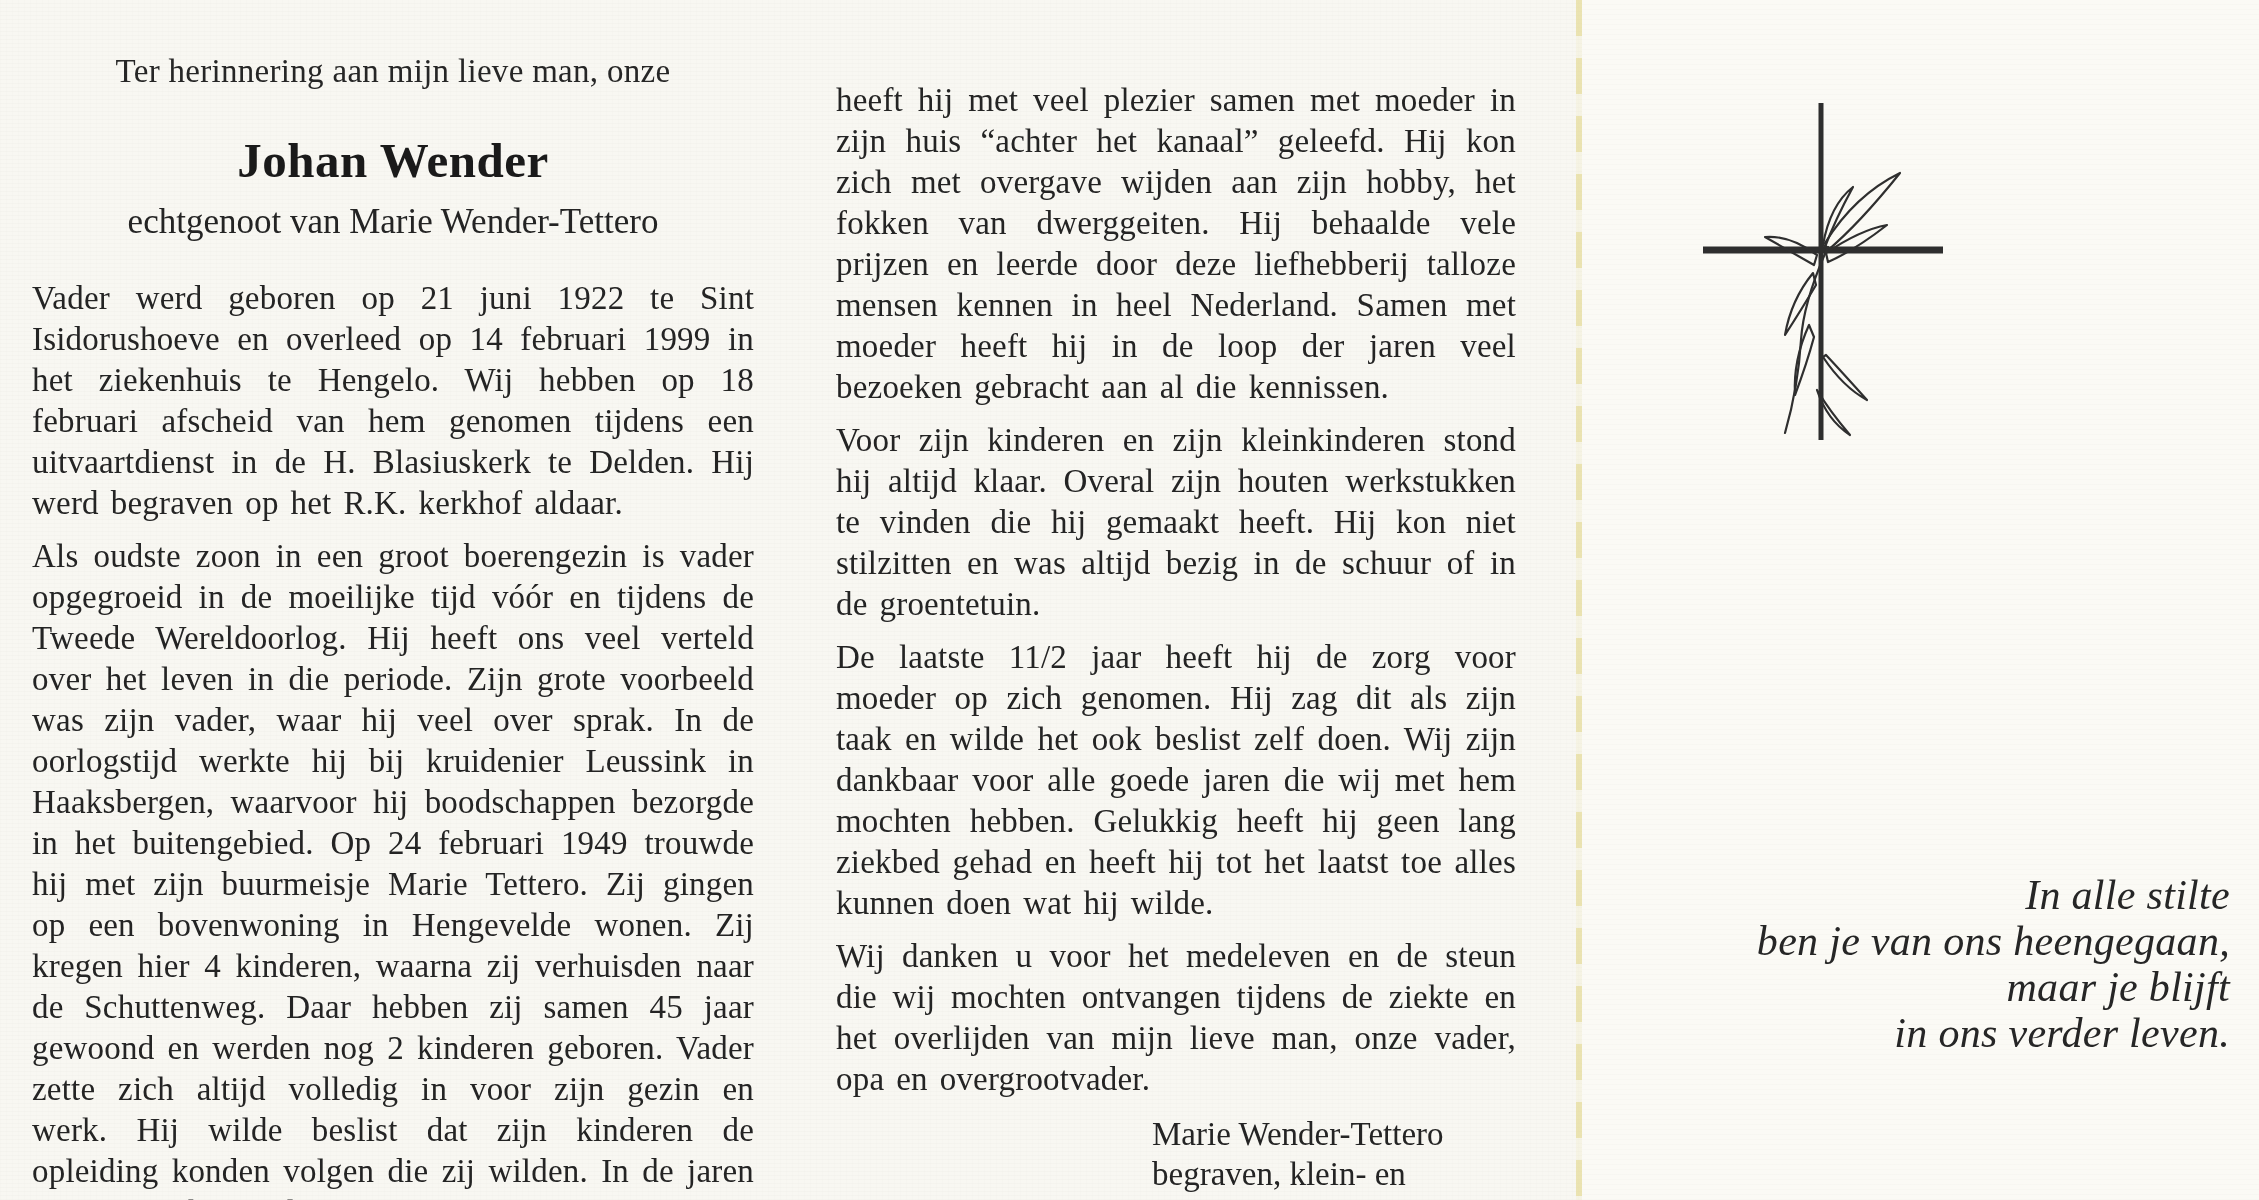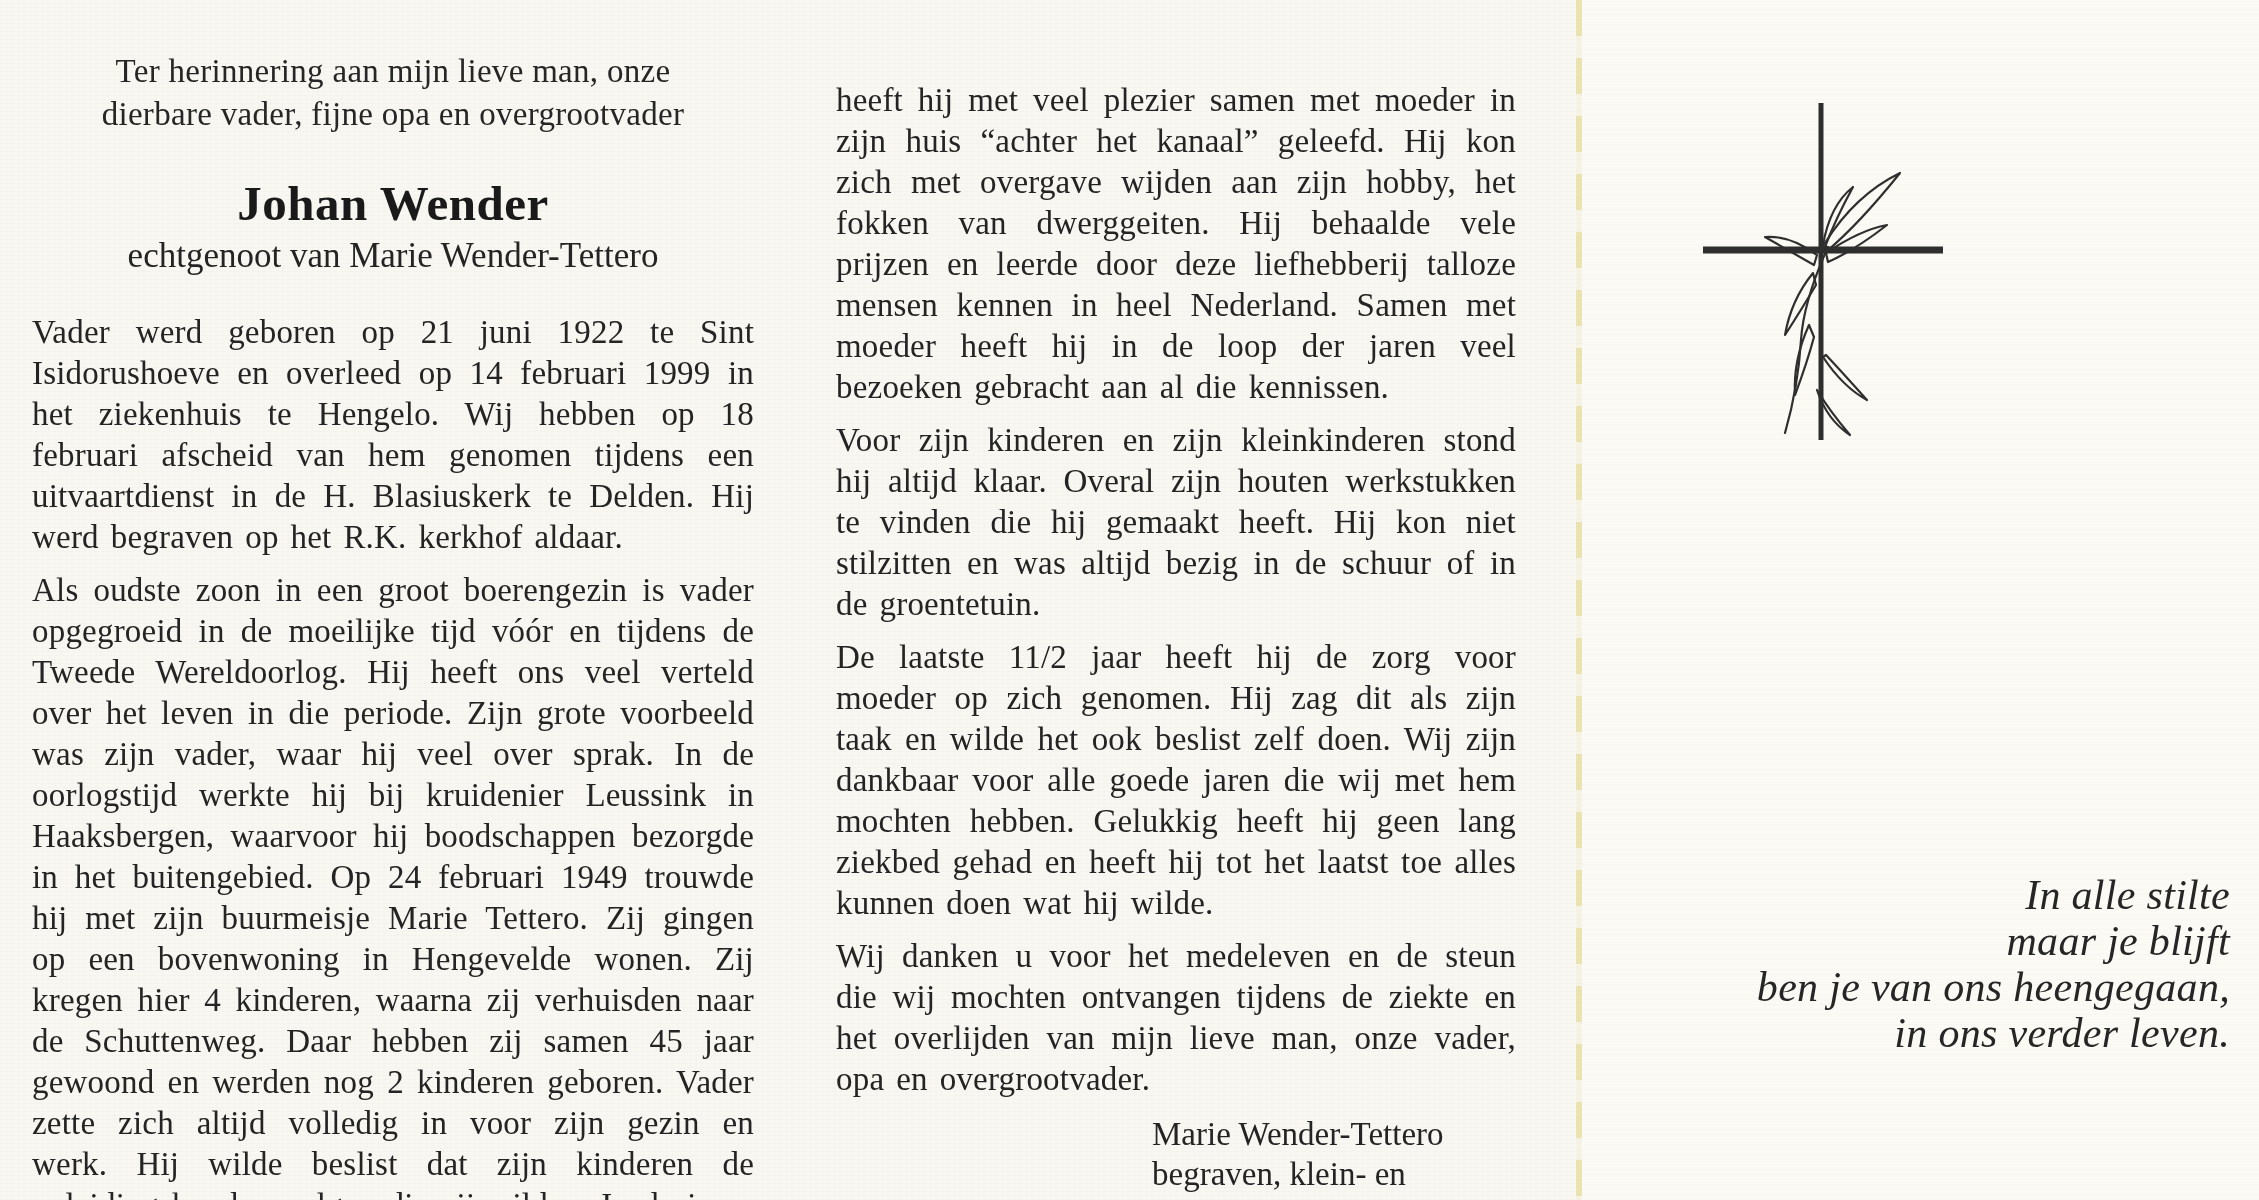--- a/index.html
+++ b/index.html
@@ -33,21 +33,21 @@
 
   .col { position: absolute; }
   .col1 { left: 32px;  top: 50px; width: 722px; }
   .col2 { left: 836px; top: 68px; width: 680px; }
 
   .intro { text-align: center; font-size: 33px; line-height: 43px; letter-spacing: 0.3px; color: #262626; }
   .name {
     text-align: center; font-size: 49px; line-height: 54px; font-weight: 700;
     margin-top: 41px; letter-spacing: 0.5px; color: #1a1a1a;
   }
-  .subtitle { text-align: center; font-size: 35px; line-height: 44px; margin-top: 3px; color: #242424; }
+  .subtitle { text-align: center; font-size: 35px; line-height: 44px; margin-top: 12px; color: #242424; }
 
   .para {
     font-size: 33px; line-height: 41px; margin: 12px 0 9px 0;
     text-align: justify; text-justify: inter-word;
     word-spacing: 3.5px; letter-spacing: 0.2px; color: #242424;
   }
   .col1 .p-first { margin-top: 34px; }
 
   .signature { margin: 14px 0 0 316px; font-size: 33px; line-height: 40px; color: #242424; }
 
@@ -62,21 +62,20 @@
 </head>
 <body>
 
 <div class="scan">
 
   <div class="page-left">
 
     <div class="col col1">
       <div class="intro">
         <div>Ter herinnering aan mijn lieve man, onze</div>
-        <div>dierbare vader, fijne opa en overgrootvader</div>
       </div>
       <div class="name">Johan Wender</div>
       <div class="subtitle">echtgenoot van Marie Wender-Tettero</div>
       <p class="para p-first">Vader werd geboren op 21 juni 1922 te Sint Isidorushoeve en overleed op 14 februari 1999 in het ziekenhuis te Hengelo. Wij hebben op 18 februari afscheid van hem genomen tijdens een uitvaartdienst in de H. Blasiuskerk te Delden. Hij werd begraven op het R.K. kerkhof aldaar.</p>
       <p class="para">Als oudste zoon in een groot boerengezin is vader opgegroeid in de moeilijke tijd vóór en tijdens de Tweede Wereldoorlog. Hij heeft ons veel verteld over het leven in die periode. Zijn grote voorbeeld was zijn vader, waar hij veel over sprak. In de oorlogstijd werkte hij bij kruidenier Leussink in Haaksbergen, waarvoor hij boodschappen bezorgde in het buitengebied. Op 24 februari 1949 trouwde hij met zijn buurmeisje Marie Tettero. Zij gingen op een bovenwoning in Hengevelde wonen. Zij kregen hier 4 kinderen, waarna zij verhuisden naar de Schuttenweg. Daar hebben zij samen 45 jaar gewoond en werden nog 2 kinderen geboren. Vader zette zich altijd volledig in voor zijn gezin en werk. Hij wilde beslist dat zijn kinderen de opleiding konden volgen die zij wilden. In de jaren na zijn werkzame leven</p>
     </div>
 
     <div class="col col2">
       <p class="para">heeft hij met veel plezier samen met moeder in zijn huis “achter het kanaal” geleefd. Hij kon zich met overgave wijden aan zijn hobby, het fokken van dwerggeiten. Hij behaalde vele prijzen en leerde door deze liefhebberij talloze mensen kennen in heel Nederland. Samen met moeder heeft hij in de loop der jaren veel bezoeken gebracht aan al die kennissen.</p>
       <p class="para">Voor zijn kinderen en zijn kleinkinderen stond hij altijd klaar. Overal zijn houten werkstukken te vinden die hij gemaakt heeft. Hij kon niet stilzitten en was altijd bezig in de schuur of in de groentetuin.</p>
@@ -108,20 +107,20 @@
         <path d="M122,160 Q95,140 70,142 Q98,158 119,170 Z"></path>
         <path d="M118,178 Q96,205 90,240 Q108,212 121,190 Z"></path>
         <path d="M114,230 Q98,265 100,300 Q112,268 119,242 Z"></path>
         <path d="M128,262 Q148,292 172,305 Q146,276 131,260 Z"></path>
         <path d="M122,295 Q132,325 155,340 Q134,315 124,298 Z"></path>
       </g>
     </svg>
 
     <div class="poem">
       <div>In alle stilte</div>
+      <div>ben je van ons heengegaan,</div>
       <div>maar je blijft</div>
-      <div>ben je van ons heengegaan,</div>
       <div>in ons verder leven.</div>
     </div>
 
   </div>
 
 </div>
 
 </body></html>

